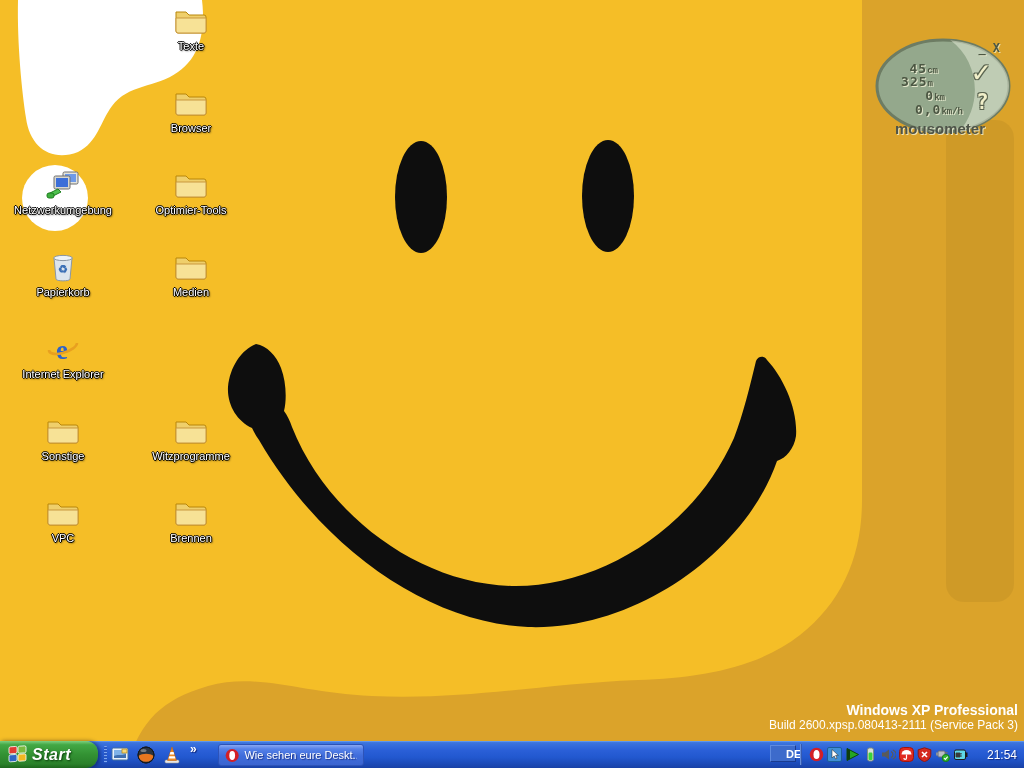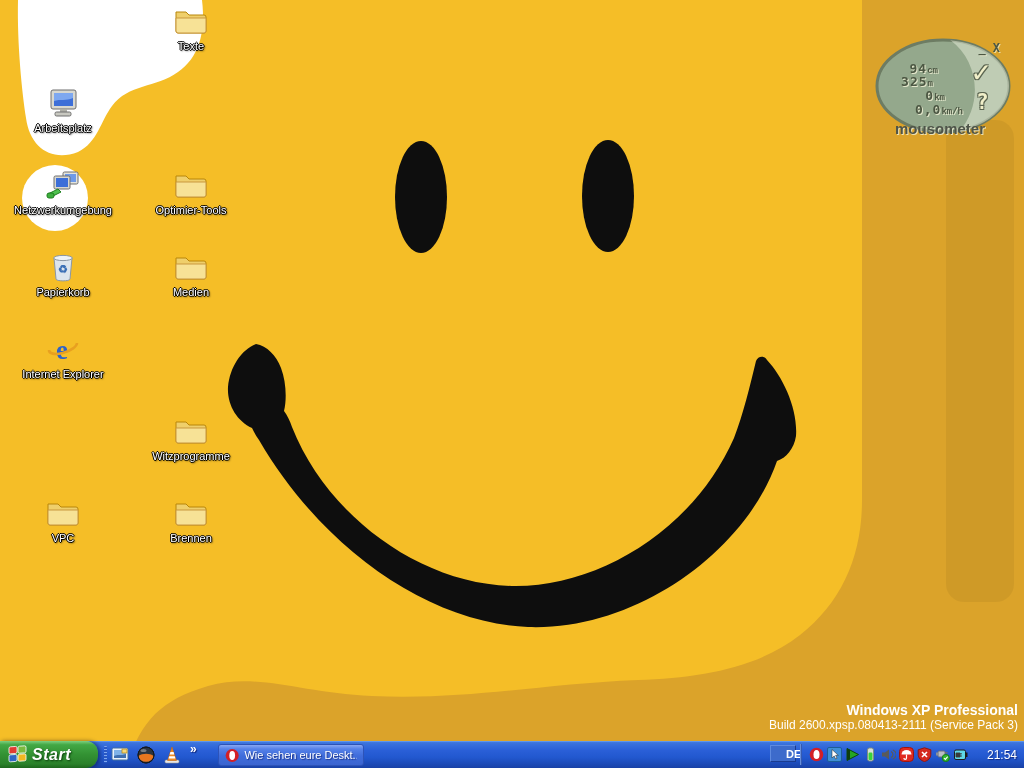--- a/index.html
+++ b/index.html
@@ -84,32 +84,20 @@
     <path fill="#0E0E0E" d="M256,344 C241,350 230,367 228,387 C227,405 237,421 252,428
              C254,432 256,436 259,440 C322,548 428,623 528,627
              C638,631 747,549 777,461 C786,458 794,449 796,436
              C798,409 783,377 767,360 C764,355 758,356 756,361
              C750,386 743,415 734,438 C694,529 600,586 516,586
              C422,586 327,516 292,427 C290,421 287,415 284,411
              C287,399 286,381 281,368 C276,355 267,346 256,344 Z"></path>
   </svg>
 
 
-  <div class="dicon" style="left:7px;top:88px">
-    <div class="ic">
-      <svg viewBox="0 0 34 30" width="34" height="30">
-        <rect x="5" y="2" width="25" height="19" rx="2" fill="#D8D8D0" stroke="#6E6E6E"></rect>
-        <rect x="8" y="5" width="19" height="13" fill="#3D6FD8"></rect>
-        <path d="M8,5 h19 v5 c-7,3 -13,1 -19,3 Z" fill="#7EA8F0"></path>
-        <rect x="14" y="21" width="7" height="3" fill="#AFAFA7"></rect>
-        <rect x="9" y="24" width="16" height="4" rx="1.5" fill="#C8C8C0" stroke="#6E6E6E"></rect>
-      </svg>
-    </div>
-    <div class="lbl">Arbeitsplatz</div>
-  </div>
 
   <div class="dicon" style="left:7px;top:170px">
     <div class="ic">
       <svg viewBox="0 0 34 30" width="34" height="30">
         <rect x="17" y="2" width="15" height="12" rx="1.5" fill="#E4E4DC" stroke="#6E6E6E"></rect>
         <rect x="19" y="4" width="11" height="8" fill="#6F9AE8"></rect>
         <rect x="8" y="6" width="16" height="13" rx="1.5" fill="#D8D8D0" stroke="#6E6E6E"></rect>
         <rect x="10" y="8" width="12" height="9" fill="#3D6FD8"></rect>
         <path d="M2,24 l10,-5 3,3 -10,5 Z" fill="#4FC24F" stroke="#1E7F1E"></path>
         <rect x="1" y="23" width="7" height="5" rx="2" fill="#3DAF3D" stroke="#1E7F1E"></rect>
@@ -132,20 +120,29 @@
   <div class="dicon" style="left:7px;top:334px">
     <div class="ic">
       <svg viewBox="0 0 34 30" width="34" height="30">
         <text x="16" y="25" font-size="27" font-weight="bold" fill="#2E63C8" text-anchor="middle" font-family="Liberation Serif, serif">e</text>
         <path d="M3,16 A14,6 -18 1 0 31,9" stroke="#E8A020" stroke-width="2.6" fill="none"></path>
       </svg>
     </div>
     <div class="lbl">Internet Explorer</div>
   </div>
 
+  <div class="dicon" style="left:7px;top:416px">
+    <div class="ic">
+      <svg viewBox="0 0 34 30" width="34" height="30">
+        <path d="M2,6 h10 l3,3 h15 a2,2 0 0 1 2,2 v14 a2,2 0 0 1 -2,2 H4 a2,2 0 0 1 -2,-2 Z" fill="#EFCF6B" stroke="#B8860B"></path>
+        <path d="M2,12 h30 v13 a2,2 0 0 1 -2,2 H4 a2,2 0 0 1 -2,-2 Z" fill="#F7E296" stroke="#C9973F"></path>
+      </svg>
+    </div>
+    <div class="lbl">Sonstige</div>
+  </div>
 
   <div class="dicon" style="left:7px;top:498px">
     <div class="ic">
       <svg viewBox="0 0 34 30" width="34" height="30">
         <path d="M2,6 h10 l3,3 h15 a2,2 0 0 1 2,2 v14 a2,2 0 0 1 -2,2 H4 a2,2 0 0 1 -2,-2 Z" fill="#EFCF6B" stroke="#B8860B"></path>
         <path d="M2,12 h30 v13 a2,2 0 0 1 -2,2 H4 a2,2 0 0 1 -2,-2 Z" fill="#F7E296" stroke="#C9973F"></path>
       </svg>
     </div>
     <div class="lbl">VPC</div>
   </div>
@@ -153,20 +150,29 @@
   <div class="dicon" style="left:135px;top:6px">
     <div class="ic">
       <svg viewBox="0 0 34 30" width="34" height="30">
         <path d="M2,6 h10 l3,3 h15 a2,2 0 0 1 2,2 v14 a2,2 0 0 1 -2,2 H4 a2,2 0 0 1 -2,-2 Z" fill="#EFCF6B" stroke="#B8860B"></path>
         <path d="M2,12 h30 v13 a2,2 0 0 1 -2,2 H4 a2,2 0 0 1 -2,-2 Z" fill="#F7E296" stroke="#C9973F"></path>
       </svg>
     </div>
     <div class="lbl">Texte</div>
   </div>
 
+  <div class="dicon" style="left:135px;top:88px">
+    <div class="ic">
+      <svg viewBox="0 0 34 30" width="34" height="30">
+        <path d="M2,6 h10 l3,3 h15 a2,2 0 0 1 2,2 v14 a2,2 0 0 1 -2,2 H4 a2,2 0 0 1 -2,-2 Z" fill="#EFCF6B" stroke="#B8860B"></path>
+        <path d="M2,12 h30 v13 a2,2 0 0 1 -2,2 H4 a2,2 0 0 1 -2,-2 Z" fill="#F7E296" stroke="#C9973F"></path>
+      </svg>
+    </div>
+    <div class="lbl">Browser</div>
+  </div>
 
   <div class="dicon" style="left:135px;top:170px">
     <div class="ic">
       <svg viewBox="0 0 34 30" width="34" height="30">
         <path d="M2,6 h10 l3,3 h15 a2,2 0 0 1 2,2 v14 a2,2 0 0 1 -2,2 H4 a2,2 0 0 1 -2,-2 Z" fill="#EFCF6B" stroke="#B8860B"></path>
         <path d="M2,12 h30 v13 a2,2 0 0 1 -2,2 H4 a2,2 0 0 1 -2,-2 Z" fill="#F7E296" stroke="#C9973F"></path>
       </svg>
     </div>
     <div class="lbl">Optimier-Tools</div>
   </div>
@@ -210,21 +216,21 @@
           </clipPath>
       </defs>
       <ellipse cx="71" cy="50" rx="66" ry="46" fill="#94A88C" stroke="#6D7C63" stroke-width="3"></ellipse>
       <path clip-path="url(#mmclip)" d="M60,-5 C110,10 120,80 70,110 L160,110 L160,-10 Z" fill="rgba(233,240,220,0.5)"></path>
     </svg>
     <div class="mm-controls">
       <span>_</span>
       <span>X</span>
     </div>
     <div class="mm-row" style="right:76px;top:22px">
-      <span class="v">94</span><span class="u">cm</span>
+      <span class="v">45</span><span class="u">cm</span>
     </div>
     <div class="mm-row" style="right:81px;top:35px">
       <span class="v">325</span><span class="u">m</span>
     </div>
     <div class="mm-row" style="right:69px;top:49px">
       <span class="v">0</span><span class="u">km</span>
     </div>
     <div class="mm-row" style="right:51px;top:63px">
       <span class="v">0,0</span><span class="u">km/h</span>
     </div>

